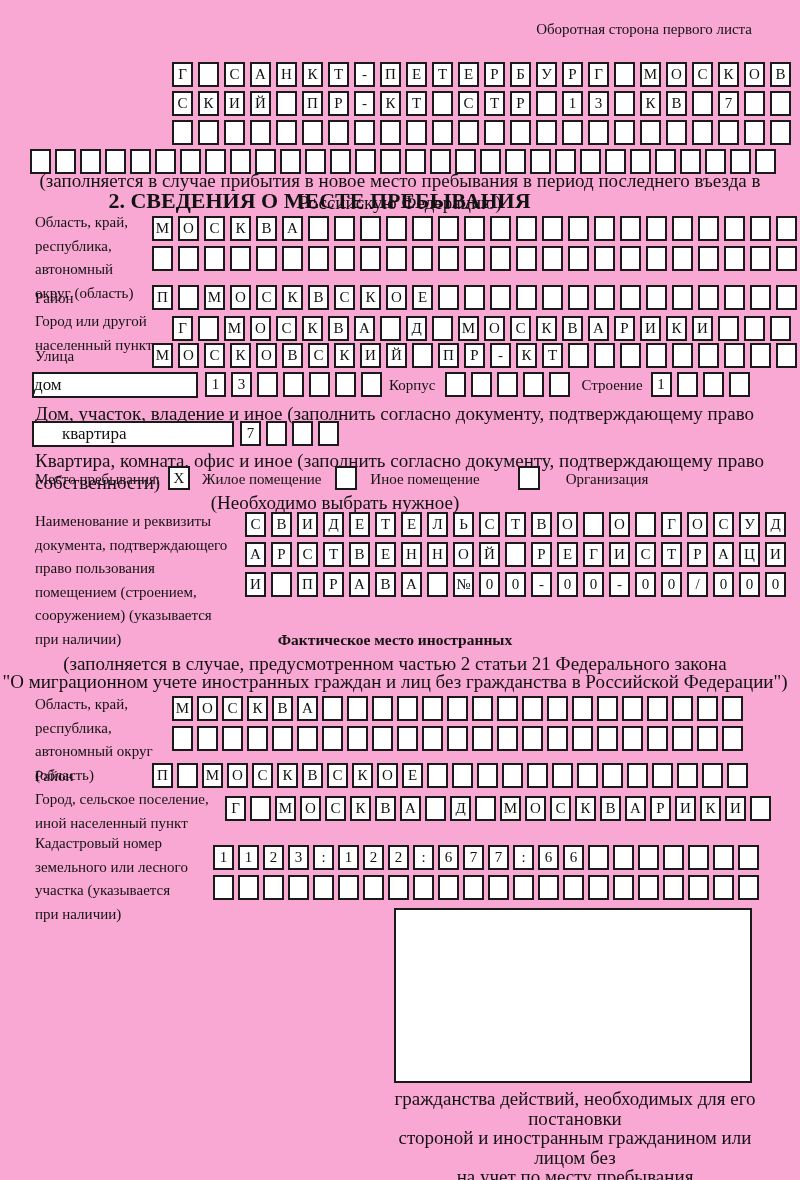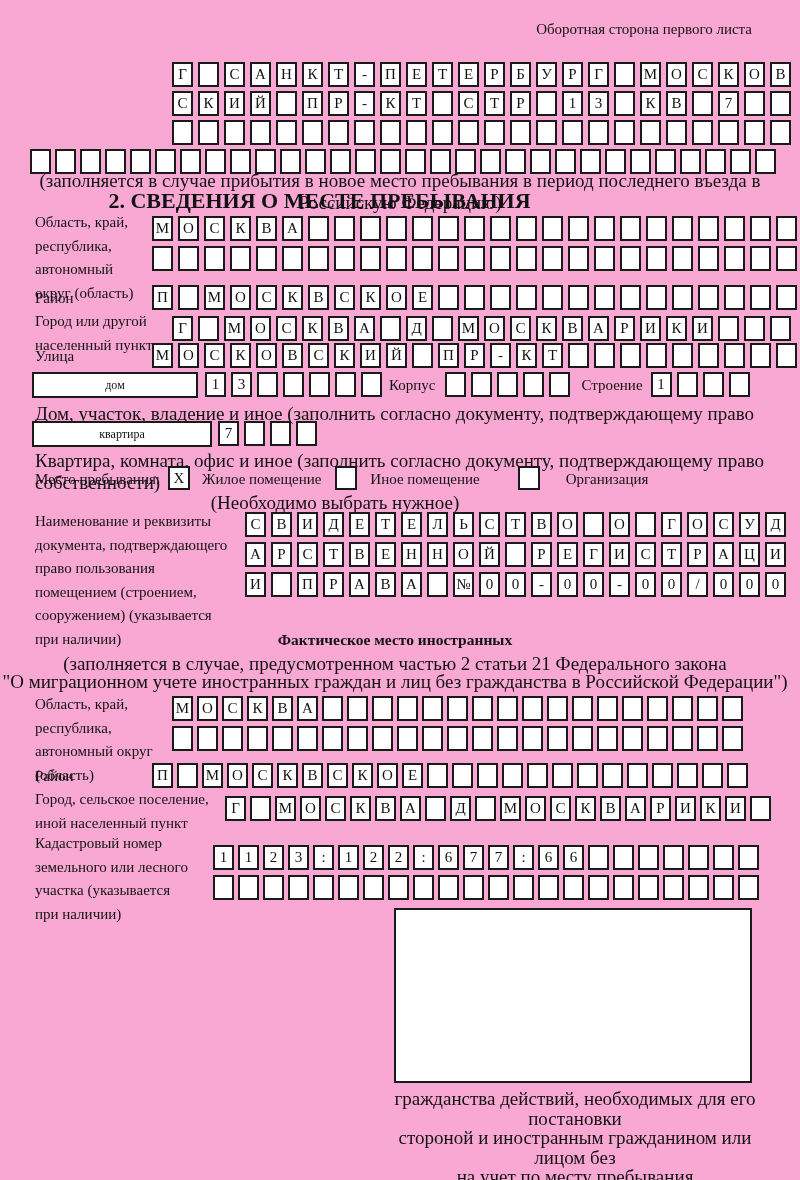--- a/index.html
+++ b/index.html
@@ -6,22 +6,22 @@
   .page{position:relative;width:800px;height:1180px;background:#f9a8d4;color:#121212;
         font-family:Liberation Serif, serif;overflow:hidden;}
   .lbl{position:absolute;font-size:15px;line-height:23.5px;color:#121212;}
   .cap{position:absolute;font-size:19px;color:#121212;}
   .bold{font-weight:bold;}
   .center{text-align:center;}
   .boxrow{position:absolute;white-space:nowrap;line-height:0;}
   .cell{display:inline-block;box-sizing:border-box;width:21px;height:25px;border:2px solid #1a1a1a;
         margin-right:5px;text-align:center;font-size:15px;line-height:21px;vertical-align:top;background:#fff;}
   .tight .cell{width:21px;margin-right:4px;}
-  .wbox{box-sizing:border-box;border:2px solid #1a1a1a;height:26px;line-height:22px;text-align:center;
-        font-size:12px;display:inline-block;vertical-align:top;background:#fff;}
+  .wbox{box-sizing:border-box;border:2px solid #1a1a1a;height:26px;line-height:22px;
+        font-size:17px;display:inline-block;vertical-align:top;background:#fff;}
   .ilbl{display:inline-block;font-size:15px;line-height:26px;vertical-align:top;}
   .ckbox{box-sizing:border-box;border:2px solid #1a1a1a;width:22px;height:24px;display:inline-block;
          text-align:center;line-height:20px;font-size:15px;vertical-align:top;background:#fff;}
   .stampbox{position:absolute;box-sizing:border-box;border:2px solid #1a1a1a;background:#fff;}
 </style>
 </head>
 <body>
 
 <div class="page">
 
@@ -55,21 +55,21 @@
 
   <div class="lbl" style="left:35px;top:345px;">Улица</div>
   <div class="boxrow" style="left:152px;top:343px;"><span class="cell">М</span><span class="cell">О</span><span class="cell">С</span><span class="cell">К</span><span class="cell">О</span><span class="cell">В</span><span class="cell">С</span><span class="cell">К</span><span class="cell">И</span><span class="cell">Й</span><span class="cell"></span><span class="cell">П</span><span class="cell">Р</span><span class="cell">-</span><span class="cell">К</span><span class="cell">Т</span><span class="cell"></span><span class="cell"></span><span class="cell"></span><span class="cell"></span><span class="cell"></span><span class="cell"></span><span class="cell"></span><span class="cell"></span><span class="cell"></span></div>
 
   <div class="boxrow" style="left:32px;top:372px;">
     <span class="wbox" style="width:166px;">дом</span><span style="display:inline-block;width:7px;"></span><span><span class="cell">1</span><span class="cell">3</span><span class="cell"></span><span class="cell"></span><span class="cell"></span><span class="cell"></span><span class="cell"></span></span><span class="ilbl" style="margin-left:2px;margin-right:10px;">Корпус</span><span><span class="cell"></span><span class="cell"></span><span class="cell"></span><span class="cell"></span><span class="cell"></span></span><span class="ilbl" style="margin-left:6px;margin-right:8px;">Строение</span><span><span class="cell">1</span><span class="cell"></span><span class="cell"></span><span class="cell"></span></span>
   </div>
   <div class="cap" style="left:35px;top:403px;">Дом, участок, владение и иное (заполнить согласно документу, подтверждающему право собственности)</div>
 
   <div class="boxrow" style="left:32px;top:421px;">
-    <span class="wbox" style="width:180px;">квартира</span><span style="display:inline-block;width:6px;"></span><span><span class="cell">7</span><span class="cell"></span><span class="cell"></span><span class="cell"></span></span>
+    <span class="wbox" style="width:202px;padding-left:28px;">квартира</span><span style="display:inline-block;width:6px;"></span><span><span class="cell">7</span><span class="cell"></span><span class="cell"></span><span class="cell"></span></span>
   </div>
   <div class="cap" style="left:35px;top:450px;">Квартира, комната, офис и иное (заполнить согласно документу, подтверждающему право собственности)</div>
 
   <div class="boxrow" style="left:35px;top:466px;">
     <span class="ilbl">Место пребывания:</span><span class="ckbox" style="margin-left:8px;">X</span><span class="ilbl" style="margin-left:12px;">Жилое помещение</span><span class="ckbox" style="margin-left:14px;"></span><span class="ilbl" style="margin-left:13px;">Иное помещение</span><span class="ckbox" style="margin-left:38px;"></span><span class="ilbl" style="margin-left:26px;">Организация</span>
   </div>
   <div class="cap center" style="left:150px;top:492px;width:370px;">(Необходимо выбрать нужное)</div>
 
   <div class="lbl" style="left:35px;top:510px;">
     <div>Наименование и реквизиты</div>

